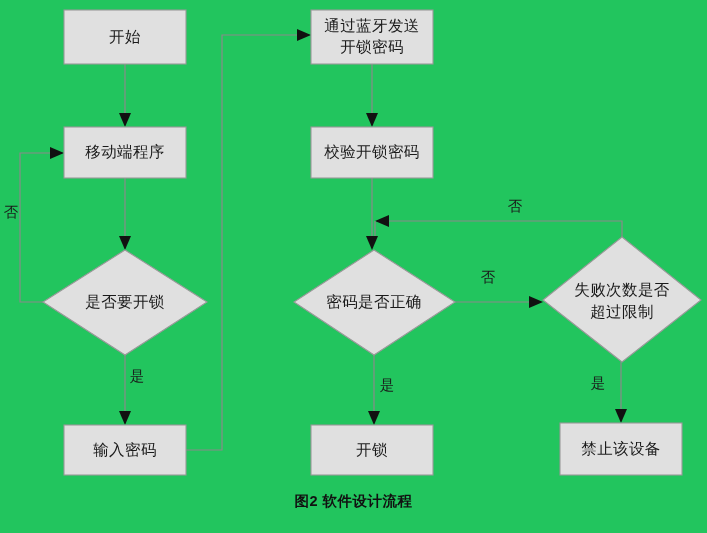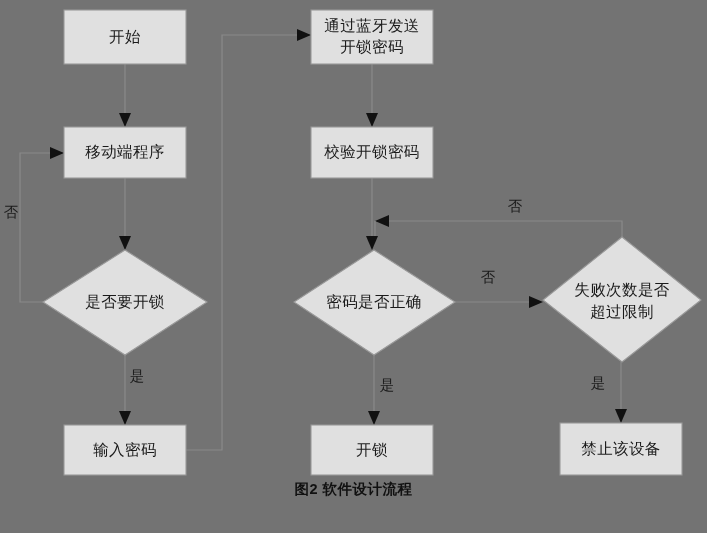--- a/index.html
+++ b/index.html
@@ -7,21 +7,21 @@
     padding: 0;
     background: #ffffff;
   }
   body {
     font-family: "Liberation Serif", "DejaVu Serif", serif;
   }
   #figure-root {
     position: relative;
     width: 707px;
     height: 533px;
-    background: #737373;
+    background: #22c55e;
     overflow: hidden;
   }
   #flow-svg {
     position: absolute;
     left: 0;
     top: 0;
     width: 707px;
     height: 533px;
   }
   .node-shape {
@@ -49,21 +49,21 @@
   .edge-label {
     font-family: "Liberation Serif", "DejaVu Serif", serif;
     font-size: 14.5px;
     fill: #1a1a1a;
     text-anchor: middle;
     dominant-baseline: middle;
   }
   .caption {
     position: absolute;
     left: 0;
-    top: 480px;
+    top: 492px;
     width: 707px;
     text-align: center;
     font-family: "Liberation Sans", "DejaVu Sans", sans-serif;
     font-size: 14.5px;
     font-weight: bold;
     color: #111111;
     letter-spacing: 0.5px;
   }
 </style>
 </head>

